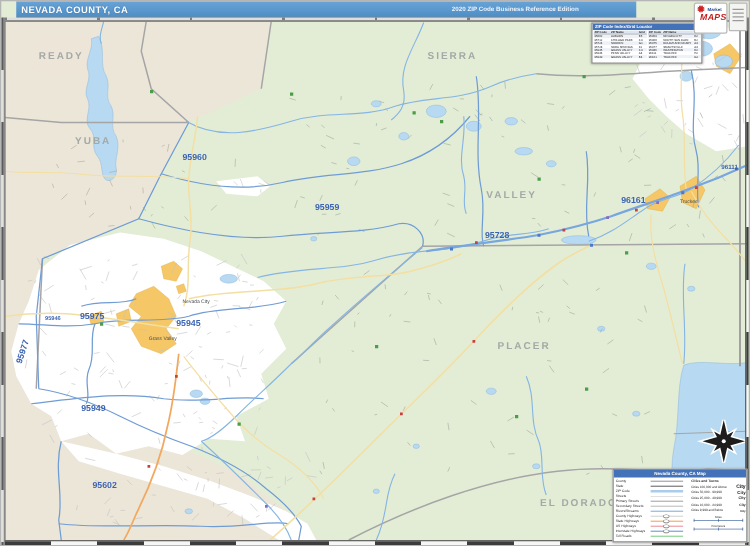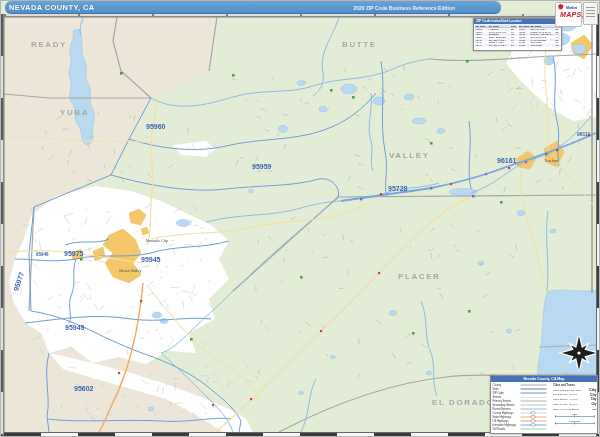--- a/index.html
+++ b/index.html
@@ -1,19 +1,19 @@
 <!DOCTYPE html>
 <html><head>
 <meta charset="utf-8">
 <style>
   html,body{margin:0;padding:0;background:#fff;}
   *{box-sizing:border-box;font-family:"Liberation Sans",sans-serif;}
   .stage{position:relative;width:600px;height:437px;overflow:hidden;background:#e3edd6;border:1px solid #b5b5b5;}
   
-  .titlebar{position:absolute;left:4px;top:0;width:496px;height:13px;background:linear-gradient(#69a3d6,#4f8fc7);border-bottom:1px solid #3d74aa;z-index:30;border-radius:6px;}
+  .titlebar{position:absolute;left:12px;top:0;width:496px;height:13px;background:linear-gradient(#69a3d6,#4f8fc7);border-bottom:1px solid #3d74aa;z-index:30;}
   .titlebar .t-left{position:absolute;left:4px;top:2px;font-size:7.5px;font-weight:bold;color:#fff;letter-spacing:.4px;text-shadow:0 0 1px #33669a;}
   .titlebar .t-right{position:absolute;right:46px;top:3.5px;font-size:5px;font-weight:bold;color:#eaf2fb;}
   .logo{position:absolute;right:1px;top:1px;display:flex;gap:1px;z-index:40;}
   .logo .card1{width:27px;height:25px;background:#fff;border:1px solid #b9b9b9;border-radius:2px;position:relative;overflow:hidden;}
   .logo .burst{position:absolute;left:1px;top:0px;color:#cc2222;font-size:9px;line-height:9px;}
   .logo .brand-top{position:absolute;left:10px;top:3px;font-size:3.5px;color:#1a3f8f;font-weight:bold;}
   .logo .brand{position:absolute;left:4px;top:8px;font-size:7px;font-weight:bold;font-style:italic;color:#c02020;letter-spacing:.3px;}
   .logo .card2{width:15px;height:23px;background:#f4f4f2;border:1px solid #b9b9b9;border-radius:1px;padding:2px 1px;}
   .logo .card2 i{display:block;height:1.5px;background:#9a9a9a;margin:1.5px 1px;}
   
@@ -583,21 +583,21 @@
         <circle r="1.6" fill="#fff"></circle>
       </g>
     </g>
 
     <rect x="3" y="16" width="594" height="417" fill="none" stroke="#7c7c7c" stroke-width="1"></rect>
   </svg>
 
   <div class="label-layer" id="label-layer">
       <div class="lbl-county" style="left: 30px; top: 39px;">READY</div>
       <div class="lbl-county" style="left: 59px; top: 107px;">YUBA</div>
-      <div class="lbl-county" style="left: 341px; top: 39px;">BUTTE</div>
+      <div class="lbl-county" style="left: 341px; top: 39px;">SIERRA</div>
       <div class="lbl-county" style="left: 388px; top: 150px;">VALLEY</div>
       <div class="lbl-county" style="left: 397px; top: 271px; text-align: center;">PLACER</div>
       <div class="lbl-county" style="left: 431px; top: 397px;">EL DORADO</div>
       <div class="lbl-zip" style="left: 145px; top: 122px;">95960</div>
       <div class="lbl-zip" style="left: 251px; top: 162px;">95959</div>
       <div class="lbl-zip" style="left: 387px; top: 184px;">95728</div>
       <div class="lbl-zip" style="left: 496px; top: 156px;">96161</div>
       <div class="lbl-zip" style="left: 576px; top: 130px; font-size: 5px;">96111</div>
       <div class="lbl-zip" style="left: 140px; top: 255px;">95945</div>
       <div class="lbl-zip" style="left: 63px; top: 249px;">95975</div>

